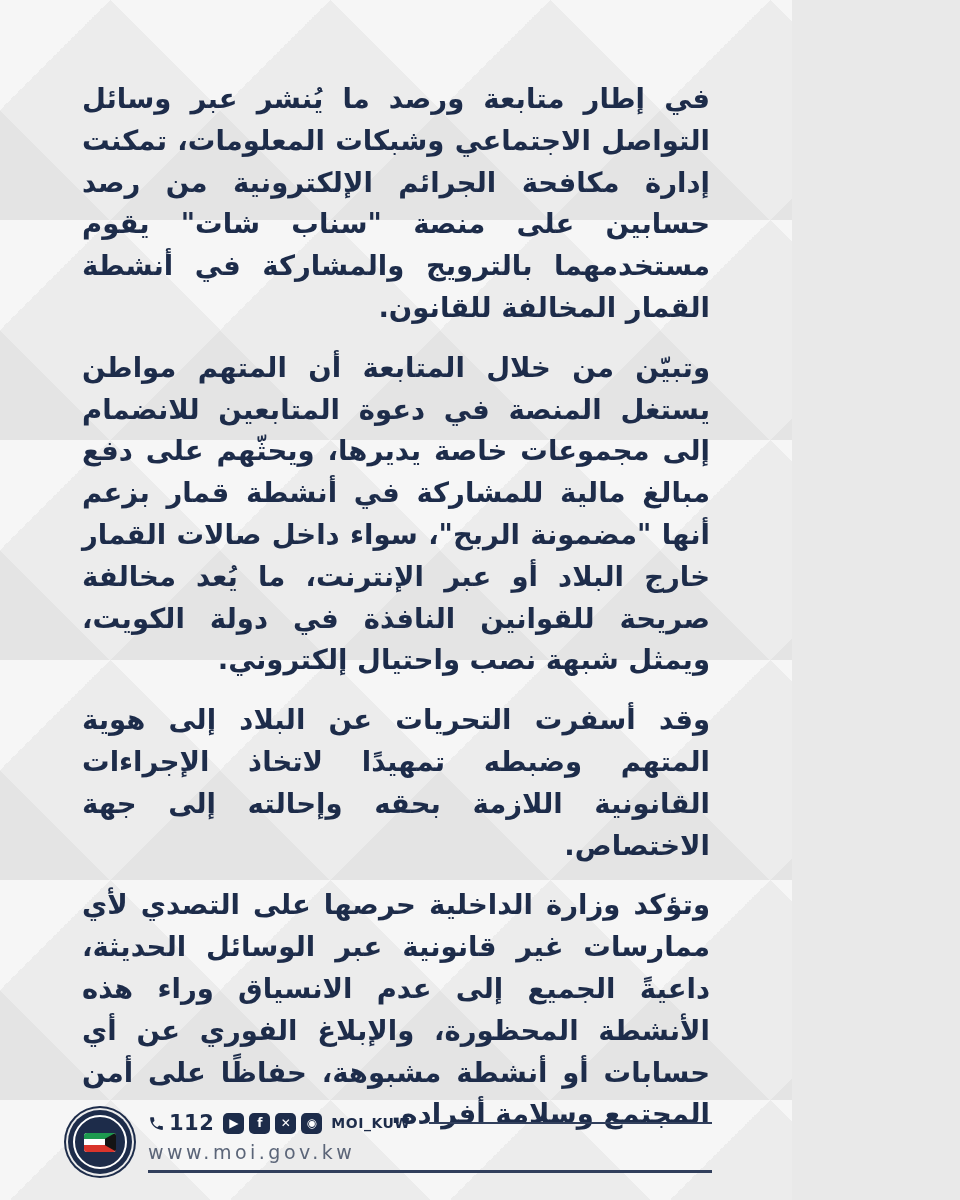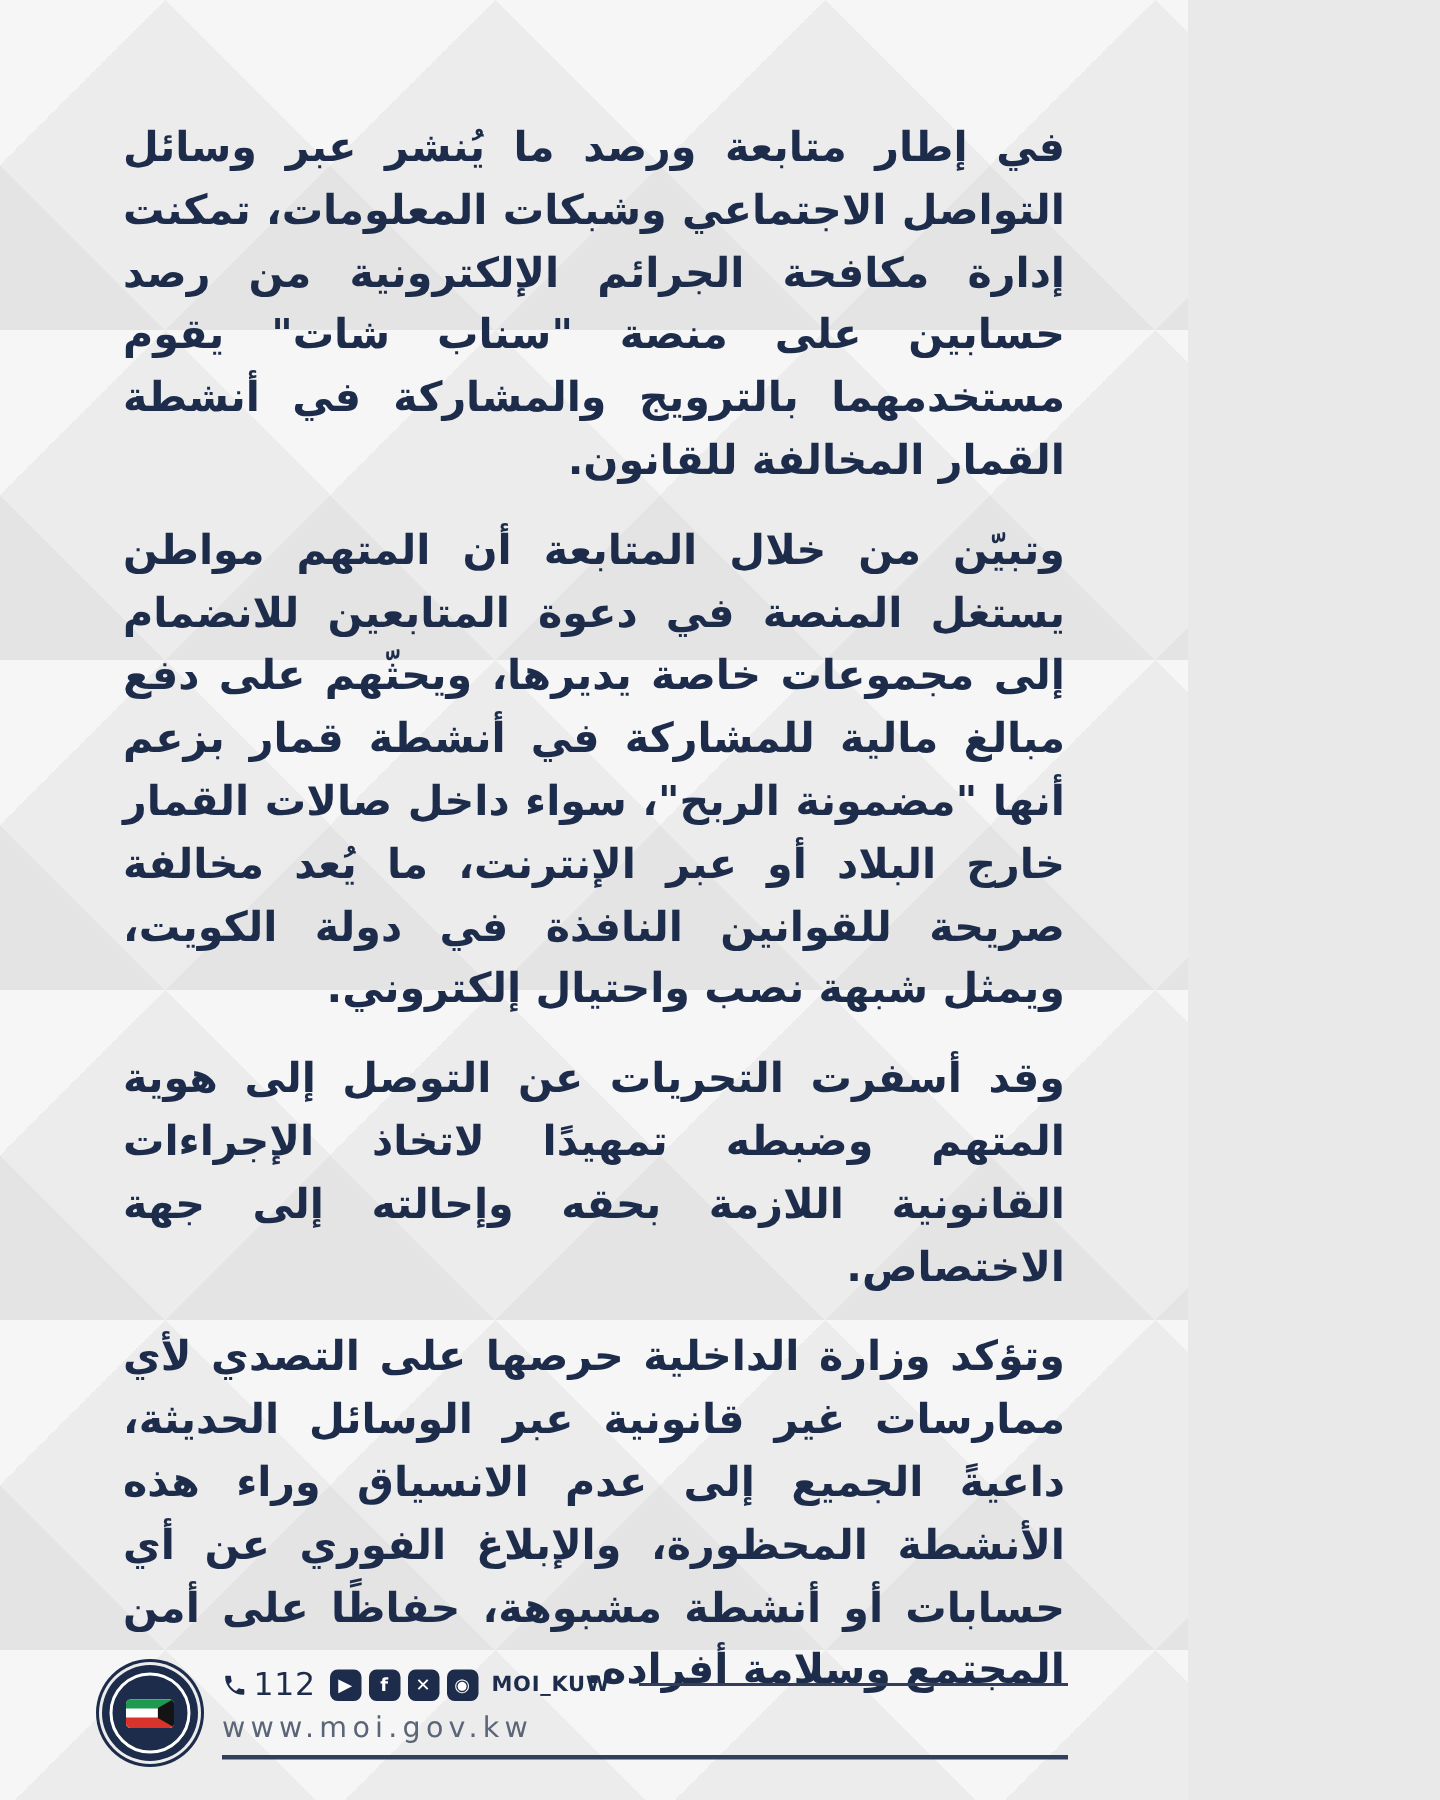--- a/index.html
+++ b/index.html
@@ -64,21 +64,21 @@
   }
   .flag .stripe-green { position:absolute; top:0; left:0; right:0; height:33%; background:#1d9a4f; }
   .flag .stripe-red   { position:absolute; bottom:0; left:0; right:0; height:33%; background:#d9342b; }
   .flag .trapezoid {
     position:absolute; top:0; bottom:0; right:0; width:11px; background:#141414;
     clip-path: polygon(100% 0, 0 33%, 0 67%, 100% 100%);
   }
   .footer-right { flex: 1; min-width: 0; }
   .row1 { display: flex; align-items: center; gap: 9px; }
   .phone-block { display: flex; align-items: center; gap: 4px; color:#1d2c4a; }
-  .phone-number { font-size: 21px; font-weight: 400; letter-spacing: 0.5px; }
+  .phone-number { font-size: 21px; font-weight: 700; letter-spacing: 0.5px; }
   .phone-glyph svg { display:block; }
   .social-icons { display: flex; align-items: center; gap: 5px; }
   .social-icon {
     width: 21px; height: 21px;
     background: #1d2c4a;
     color: #ffffff;
     border-radius: 5px;
     display: flex; align-items: center; justify-content: center;
     font-size: 12px;
     font-weight: 700;
@@ -105,21 +105,21 @@
   }
 </style>
 </head>
 <body>
 
 <div class="page">
 
   <div class="content">
     <p>في إطار متابعة ورصد ما يُنشر عبر وسائل التواصل الاجتماعي وشبكات المعلومات، تمكنت إدارة مكافحة الجرائم الإلكترونية من رصد حسابين على منصة "سناب شات" يقوم مستخدمهما بالترويج والمشاركة في أنشطة القمار المخالفة للقانون.</p>
     <p>وتبيّن من خلال المتابعة أن المتهم مواطن يستغل المنصة في دعوة المتابعين للانضمام إلى مجموعات خاصة يديرها، ويحثّهم على دفع مبالغ مالية للمشاركة في أنشطة قمار بزعم أنها "مضمونة الربح"، سواء داخل صالات القمار خارج البلاد أو عبر الإنترنت، ما يُعد مخالفة صريحة للقوانين النافذة في دولة الكويت، ويمثل شبهة نصب واحتيال إلكتروني.</p>
-    <p>وقد أسفرت التحريات عن التوصل إلى هوية المتهم وضبطه تمهيدًا لاتخاذ الإجراءات القانونية اللازمة بحقه وإحالته إلى جهة الاختصاص.</p>
+    <p>وقد أسفرت التحريات عن البلاد إلى هوية المتهم وضبطه تمهيدًا لاتخاذ الإجراءات القانونية اللازمة بحقه وإحالته إلى جهة الاختصاص.</p>
     <p>وتؤكد وزارة الداخلية حرصها على التصدي لأي ممارسات غير قانونية عبر الوسائل الحديثة، داعيةً الجميع إلى عدم الانسياق وراء هذه الأنشطة المحظورة، والإبلاغ الفوري عن أي حسابات أو أنشطة مشبوهة، حفاظًا على أمن المجتمع وسلامة أفراده.</p>
   </div>
 
   <div class="footer">
 
     <div class="logo">
       <div class="logo-ring">
         <div class="flag">
           <div class="stripe-green"></div>
           <div class="stripe-red"></div>

